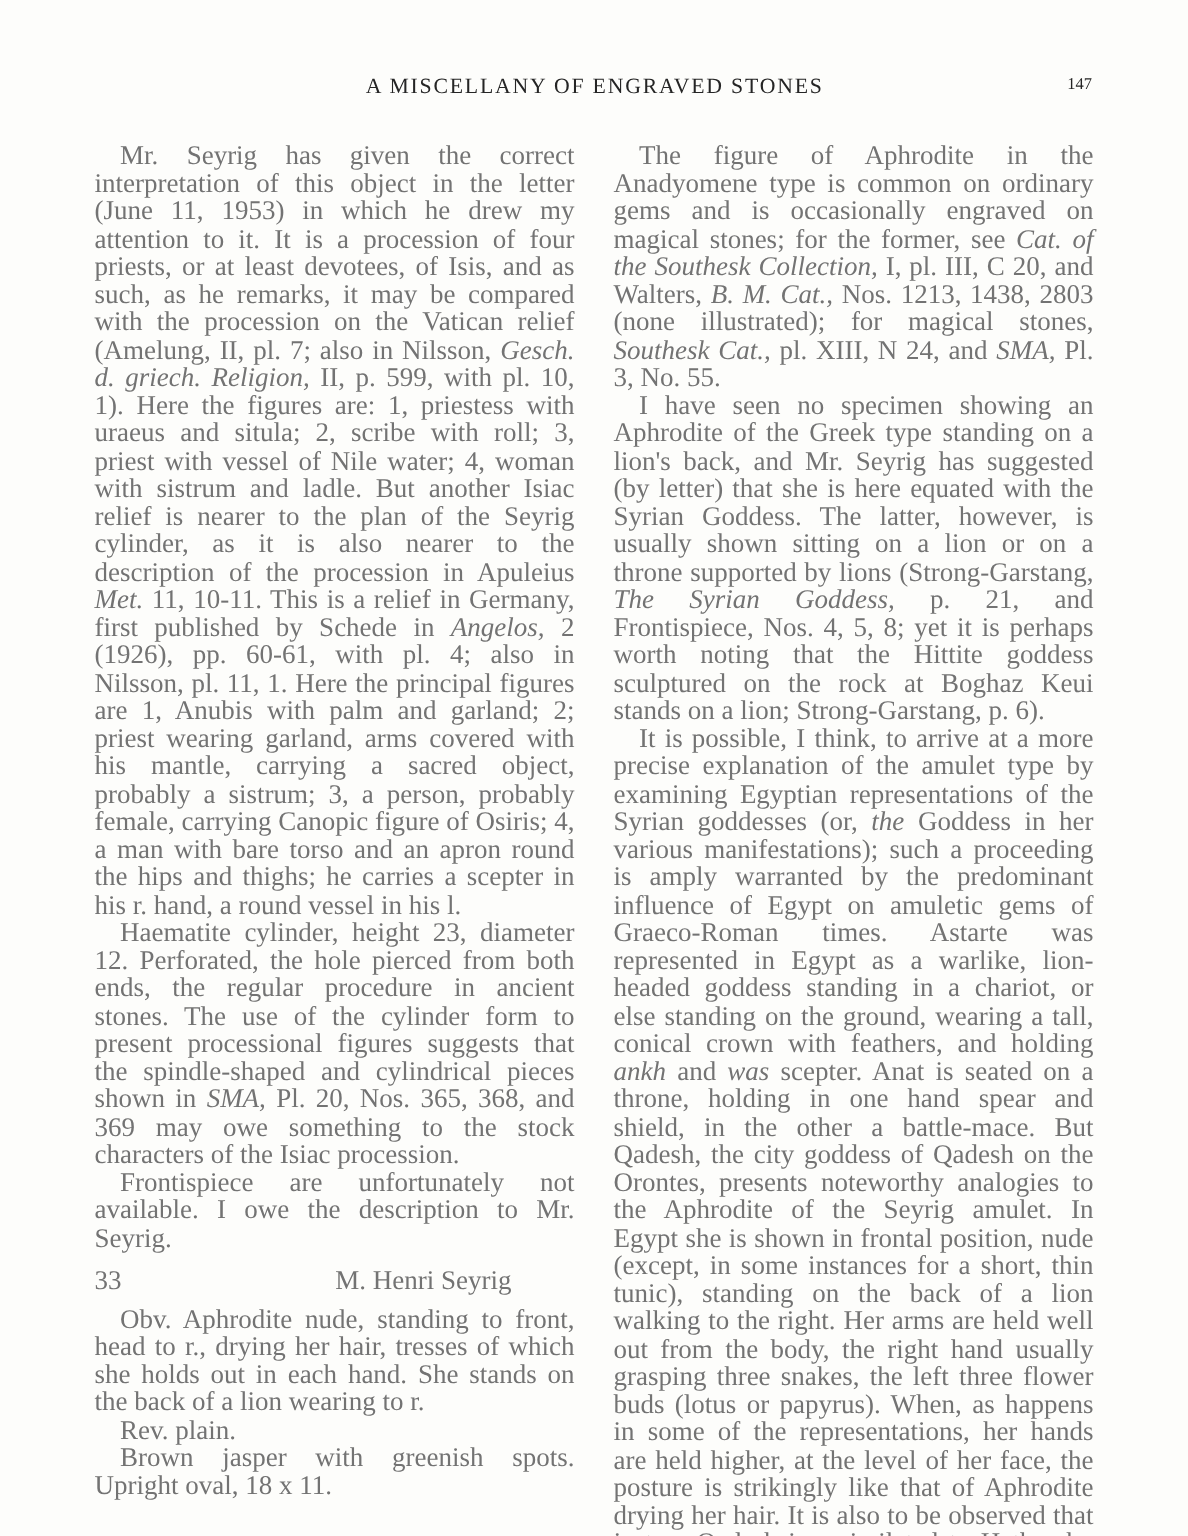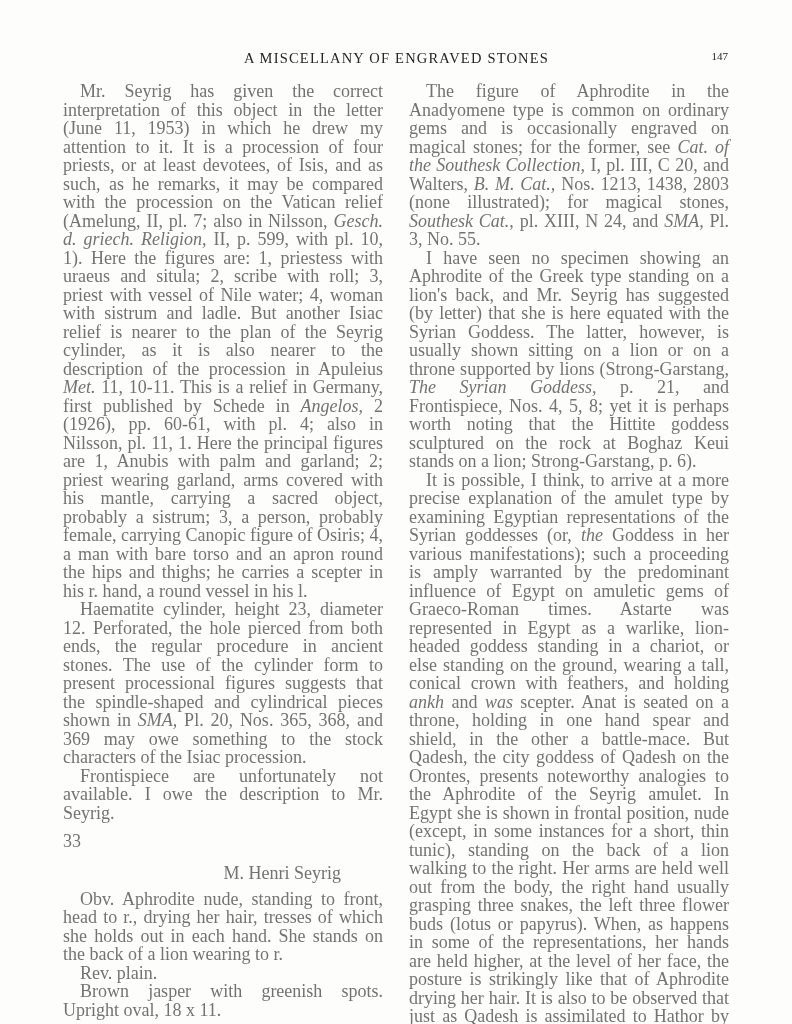--- a/index.html
+++ b/index.html
@@ -15,21 +15,21 @@
     margin: 0 auto;
     background: #fdfdfb;
     color: #1f1f1f;
     box-sizing: border-box;
     padding: 50px 62px 0 63px;
     overflow: hidden;
   }
   .running-head {
     position: relative;
     height: 22px;
-    margin-bottom: 10px;
+    margin-bottom: 22px;
   }
   .running-title {
     position: absolute;
     left: 0;
     right: 0;
     text-align: center;
     font-size: 14.5px;
     letter-spacing: 1.2px;
     color: #252525;
     white-space: nowrap;
@@ -65,21 +65,20 @@
     margin: 10px 0 7px 0;
     text-align: left;
     gap: 14px;
   }
   .entry-number {
     flex: 0 0 auto;
   }
   .entry-name {
     margin-left: auto;
     margin-right: 42px;
-    margin-top: 32px;
   }
 </style>
 </head>
 <body>
 
 <div class="page">
   <div class="running-head">
     <div class="running-title">A MISCELLANY OF ENGRAVED STONES</div>
     <div class="page-number">147</div>
   </div>

